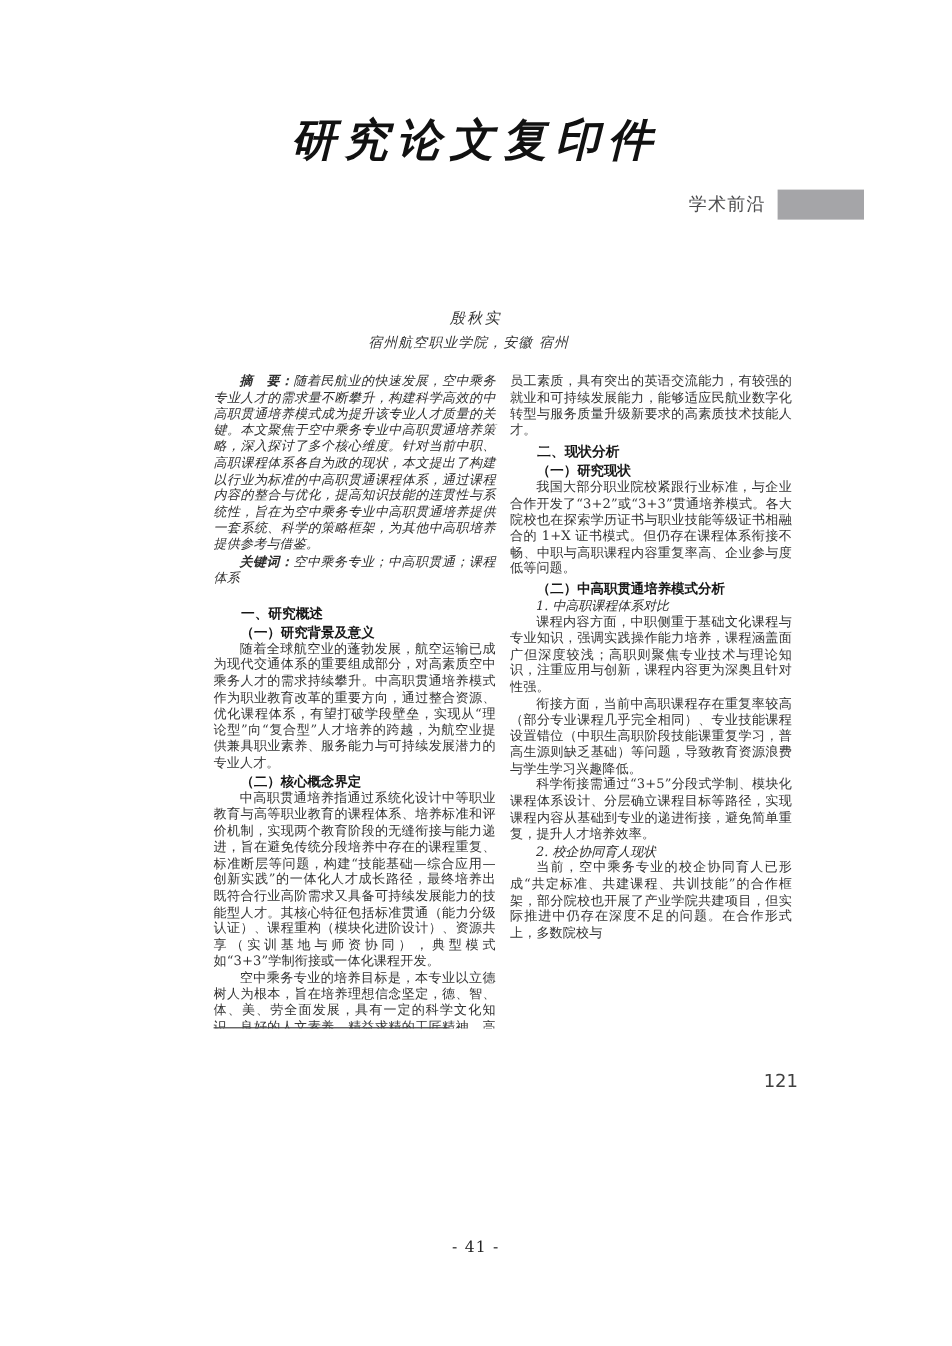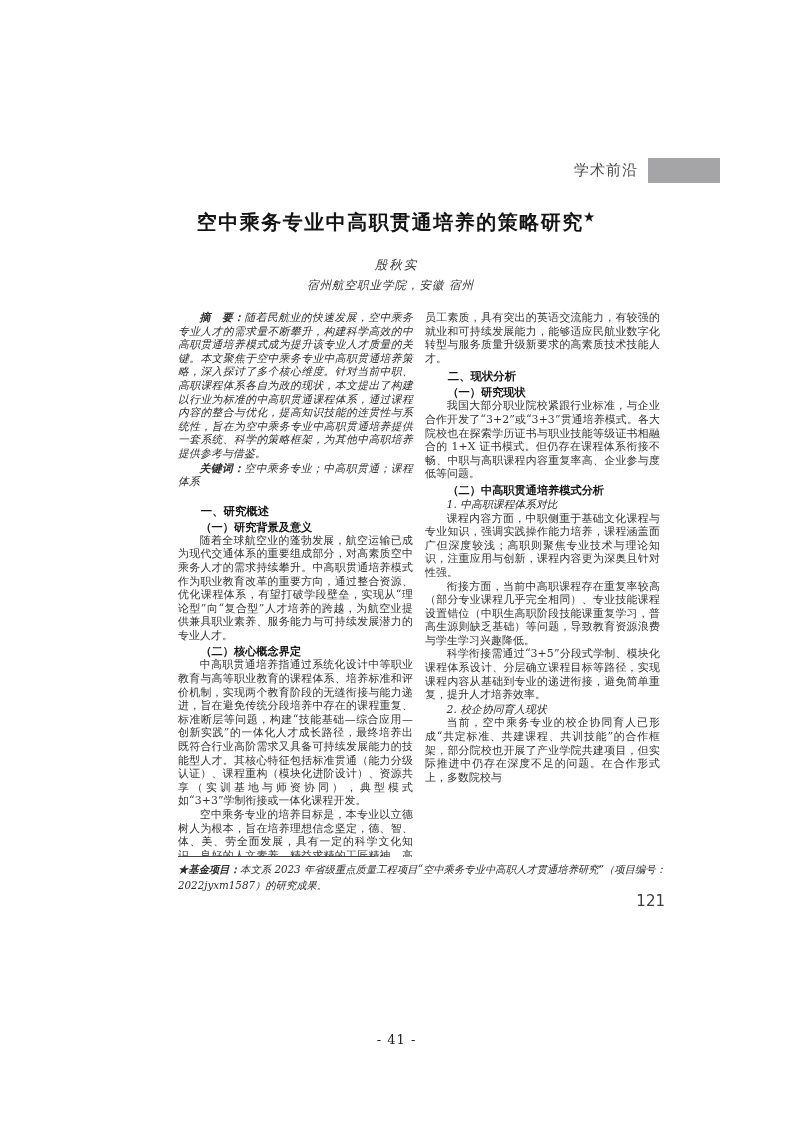--- a/index.html
+++ b/index.html
@@ -168,27 +168,27 @@
     font-size: 13px;
     letter-spacing: 1px;
     color: #222;
   }
 </style>
 </head>
 <body>
 
 <div class="page">
 
+  <div class="masthead-title">研究论文复印件</div>
 
   <div class="tag-row">
     <span class="tag-label">学术前沿</span>
     <span class="tag-box"></span>
   </div>
 
-  <div class="article-title"><span>空中乘务专业中高职贯通培养的策略研究</span><sup>★</sup></div>
 
   <div class="author">殷秋实</div>
   <div class="affiliation">宿州航空职业学院，安徽 宿州</div>
 
   <div class="columns">
 
     <div class="col">
       <div class="abstract"><b>摘　要：</b><span>随着民航业的快速发展，空中乘务专业人才的需求量不断攀升，构建科学高效的中高职贯通培养模式成为提升该专业人才质量的关键。本文聚焦于空中乘务专业中高职贯通培养策略，深入探讨了多个核心维度。针对当前中职、高职课程体系各自为政的现状，本文提出了构建以行业为标准的中高职贯通课程体系，通过课程内容的整合与优化，提高知识技能的连贯性与系统性，旨在为空中乘务专业中高职贯通培养提供一套系统、科学的策略框架，为其他中高职培养提供参考与借鉴。</span></div>
       <div class="kw-line"><b>关键词：</b><span>空中乘务专业；中高职贯通；课程体系</span></div>
 
@@ -211,19 +211,18 @@
       <div class="para">衔接方面，当前中高职课程存在重复率较高（部分专业课程几乎完全相同）、专业技能课程设置错位（中职生高职阶段技能课重复学习，普高生源则缺乏基础）等问题，导致教育资源浪费与学生学习兴趣降低。</div>
       <div class="para">科学衔接需通过“3+5”分段式学制、模块化课程体系设计、分层确立课程目标等路径，实现课程内容从基础到专业的递进衔接，避免简单重复，提升人才培养效率。</div>
       <div class="sub">2. 校企协同育人现状</div>
       <div class="para">当前，空中乘务专业的校企协同育人已形成“共定标准、共建课程、共训技能”的合作框架，部分院校也开展了产业学院共建项目，但实际推进中仍存在深度不足的问题。在合作形式上，多数院校与</div>
     </div>
 
   </div>
 
   <div class="footnote">
     <div class="footnote-rule"></div>
-    <div class="footnote-text"><b>★基金项目：</b><span>本文系 2023 年省级重点质量工程项目“空中乘务专业中高职人才贯通培养研究”（项目编号：2022jyxm1587）的研究成果。</span></div>
   </div>
 
   <div class="journal-page-num">121</div>
   <div class="folio">- 41 -</div>
 
 </div>
 
 </body></html>

